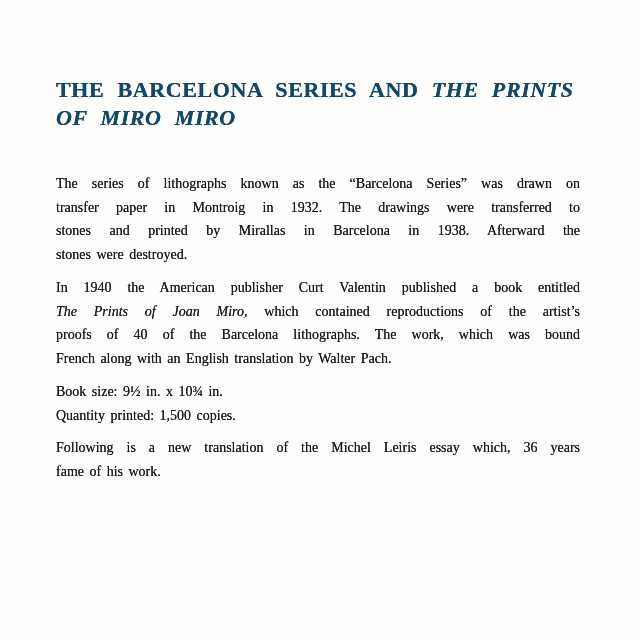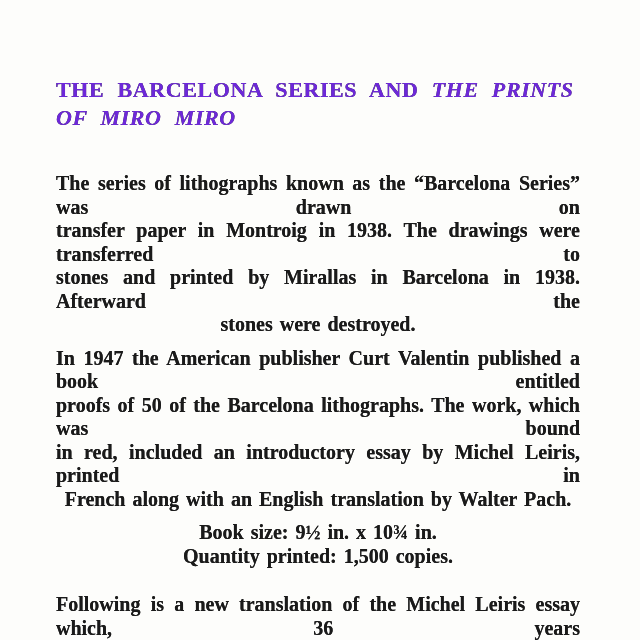--- a/index.html
+++ b/index.html
@@ -28,69 +28,68 @@
     top: 76px;
     width: 524px;
     color: #1a1a1a;
     text-shadow: 0 0 0.5px rgba(10,10,10,0.85);
   }
   .title {
     margin: 0 0 40px 0;
     font-size: 22px;
     line-height: 28px;
     font-weight: bold;
-    color: #6d28d9;
+    color: #0c4a6e;
     letter-spacing: 0.6px;
     word-spacing: 0.32em;
   }
   .it {
     font-style: italic;
   }
   .para {
     margin: 0 0 10px 0;
-    font-size: 20px;
+    font-size: 14px;
     line-height: 23.5px;
     word-spacing: 2px;
-    font-weight: bold;
   }
   .line {
-    text-align: center;
+    text-align: left;
     white-space: nowrap;
   }
   .line.j {
     white-space: normal;
     text-align: justify;
     text-align-last: justify;
   }
   .facts {
-    margin-bottom: 25px;
+    margin-bottom: 9px;
   }
 </style>
 </head>
 <body>
 
 <div class="page">
   <div class="content">
 
     <h1 class="title">
       <div class="t-line"><span>THE BARCELONA SERIES AND </span><span class="it">THE PRINTS</span></div>
       <div class="t-line it">OF MIRO MIRO</div>
     </h1>
 
     <div class="para">
       <div class="line j">The series of lithographs known as the “Barcelona Series” was drawn on</div>
-      <div class="line j">transfer paper in Montroig in 1938. The drawings were transferred to</div>
+      <div class="line j">transfer paper in Montroig in 1932. The drawings were transferred to</div>
       <div class="line j">stones and printed by Mirallas in Barcelona in 1938. Afterward the</div>
       <div class="line">stones were destroyed.</div>
     </div>
 
     <div class="para">
-      <div class="line j">In 1947 the American publisher Curt Valentin published a book entitled</div>
-      <div class="line j">proofs of 50 of the Barcelona lithographs. The work, which was bound</div>
-      <div class="line j">in red, included an introductory essay by Michel Leiris, printed in</div>
+      <div class="line j">In 1940 the American publisher Curt Valentin published a book entitled</div>
+      <div class="line j"><span class="it">The Prints of Joan Miro,</span><span> which contained reproductions of the artist’s</span></div>
+      <div class="line j">proofs of 40 of the Barcelona lithographs. The work, which was bound</div>
       <div class="line">French along with an English translation by Walter Pach.</div>
     </div>
 
     <div class="para facts">
       <div class="line">Book size: 9½ in. x 10¾ in.</div>
       <div class="line">Quantity printed: 1,500 copies.</div>
     </div>
 
     <div class="para">
       <div class="line j">Following is a new translation of the Michel Leiris essay which, 36 years</div>

